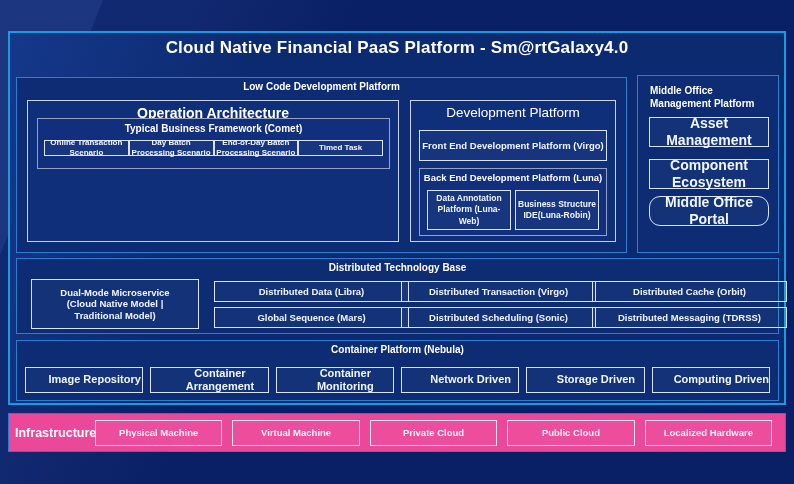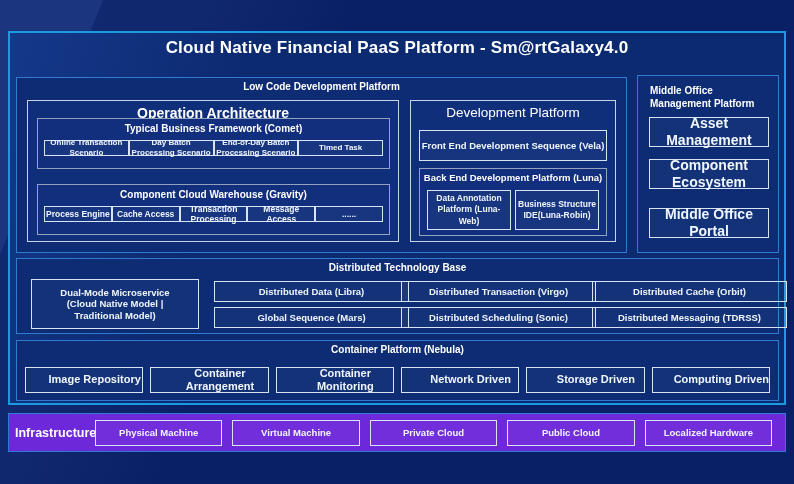--- a/index.html
+++ b/index.html
@@ -71,38 +71,38 @@
   .front-end { position:absolute; left:8px; top:29px; width:188px; height:31px; font-size:9.5px; }
   .back-end { left:8px; top:67px; width:188px; height:68px; }
   .back-end .group-label { top:3px; font-size:9.5px; }
   .back-end .row { left:7px; right:7px; top:21px; bottom:5px; gap:4px; }
   .back-end .leaf { font-size:8.5px; line-height:1.35; padding:1px; }
 
   
   .middle-office { left:627px; top:42px; width:142px; height:178px; }
   .mo-title { position:absolute; top:8px; left:12px; width:120px; font-size:10px; font-weight:bold; line-height:1.3; }
   .mo-item { position:absolute; left:11px; width:120px; height:30px; font-size:14px; }
-  .mo-item-1 { top:41px; } .mo-item-2 { top:83px; } .mo-item-3 { top:132px; }
+  .mo-item-1 { top:41px; } .mo-item-2 { top:83px; } .mo-item-3 { top:120px;border-radius:11px; }
 
   
   .distributed { left:6px; top:225px; width:763px; height:76px; }
   .dual-mode { position:absolute; left:14px; top:20px; width:168px; height:50px; font-size:9.5px; padding:2px 24px; }
   .dist-cell { position:absolute; width:195px; height:21px; font-size:9.5px; }
   .dc-r1 { top:22px; } .dc-r2 { top:48px; }
   .dc-c2 { left:197px; } .dc-c3 { left:384px; } .dc-c4 { left:575px; }
 
   
   .container-p { left:6px; top:307px; width:763px; height:61px; }
   .container-p .row { left:8px; right:8px; top:26px; height:26px; gap:7px; }
   .container-p .leaf { font-size:11px;padding-left:21px; }
 
   
   .infra {
     position:absolute; left:8px; top:413px; width:778px; height:39px;
-    border:1.5px solid #2e7cd2; background:#6d28d9;
+    border:1.5px solid #2e7cd2; background:#ec4899;
     display:flex; align-items:center; padding:0 13px 0 6px;
   }
   .infra-label { width:80px; font-size:12.5px; font-weight:bold; flex:0 0 auto; }
   .infra-row { flex:1; display:flex; gap:10px; height:26px; }
   .infra-row .leaf { flex:1 1 0; font-size:9.5px; }
 </style>
 </head>
 <body>
 
 <div class="frame">
@@ -118,36 +118,26 @@
       <div class="group-box tbf">
         <div class="group-label">Typical Business Framework (Comet)</div>
         <div class="row">
           <div class="leaf">Online Transaction Scenario</div>
           <div class="leaf">Day Batch Processing Scenario</div>
           <div class="leaf">End-of-Day Batch Processing Scenario</div>
           <div class="leaf">Timed Task</div>
         </div>
       </div>
 
-      <div class="group-box ccw">
-        <div class="group-label">Component Cloud Warehouse (Gravity)</div>
-        <div class="row">
-          <div class="leaf">Process Engine</div>
-          <div class="leaf">Cache Access</div>
-          <div class="leaf">Transaction Processing</div>
-          <div class="leaf">Message Access</div>
-          <div class="leaf">......</div>
-        </div>
-      </div>
     </div>
 
     <div class="arch-box dev">
       <div class="dev-title">Development Platform</div>
 
-      <div class="leaf front-end">Front End Development Sequence (Vela)</div>
+      <div class="leaf front-end">Front End Development Platform (Virgo)</div>
 
       <div class="group-box back-end">
         <div class="group-label">Back End Development Platform (Luna)</div>
         <div class="row">
           <div class="leaf">Data Annotation Platform (Luna-Web)</div>
           <div class="leaf">Business Structure IDE(Luna-Robin)</div>
         </div>
       </div>
     </div>
   </div>

